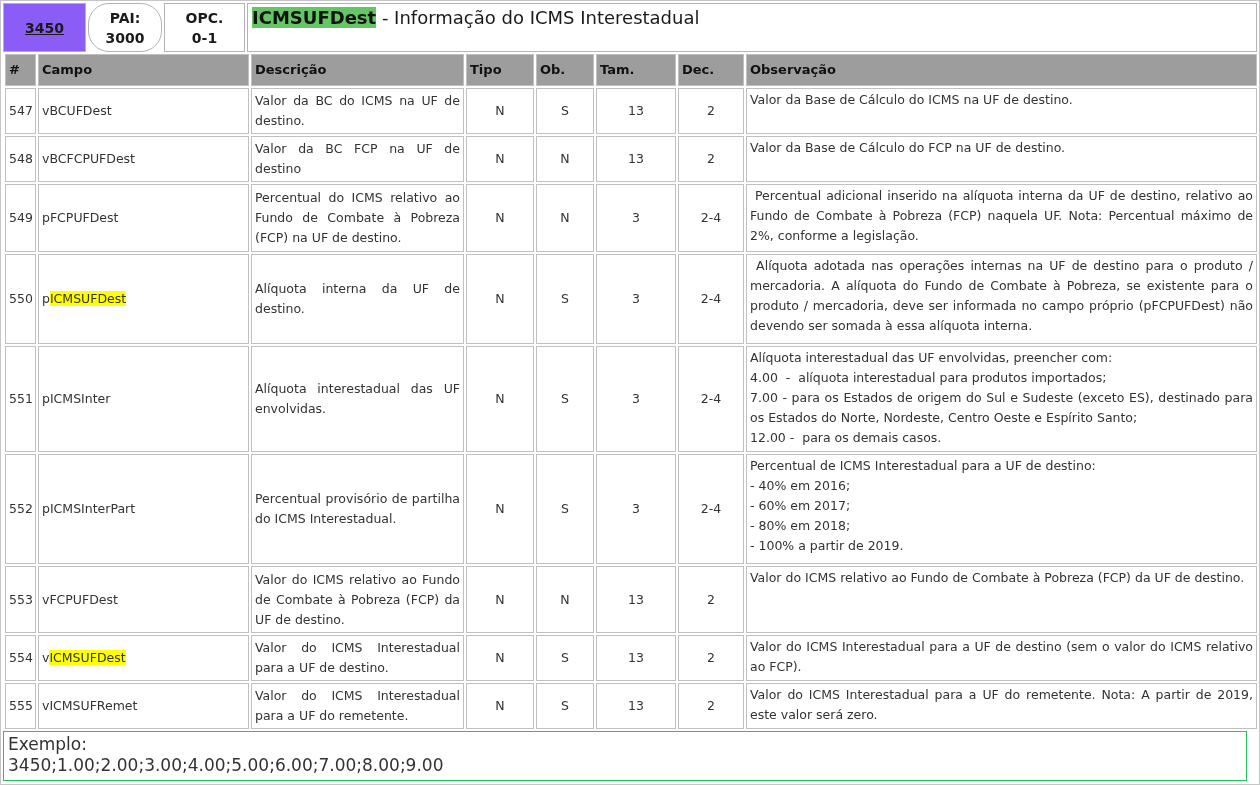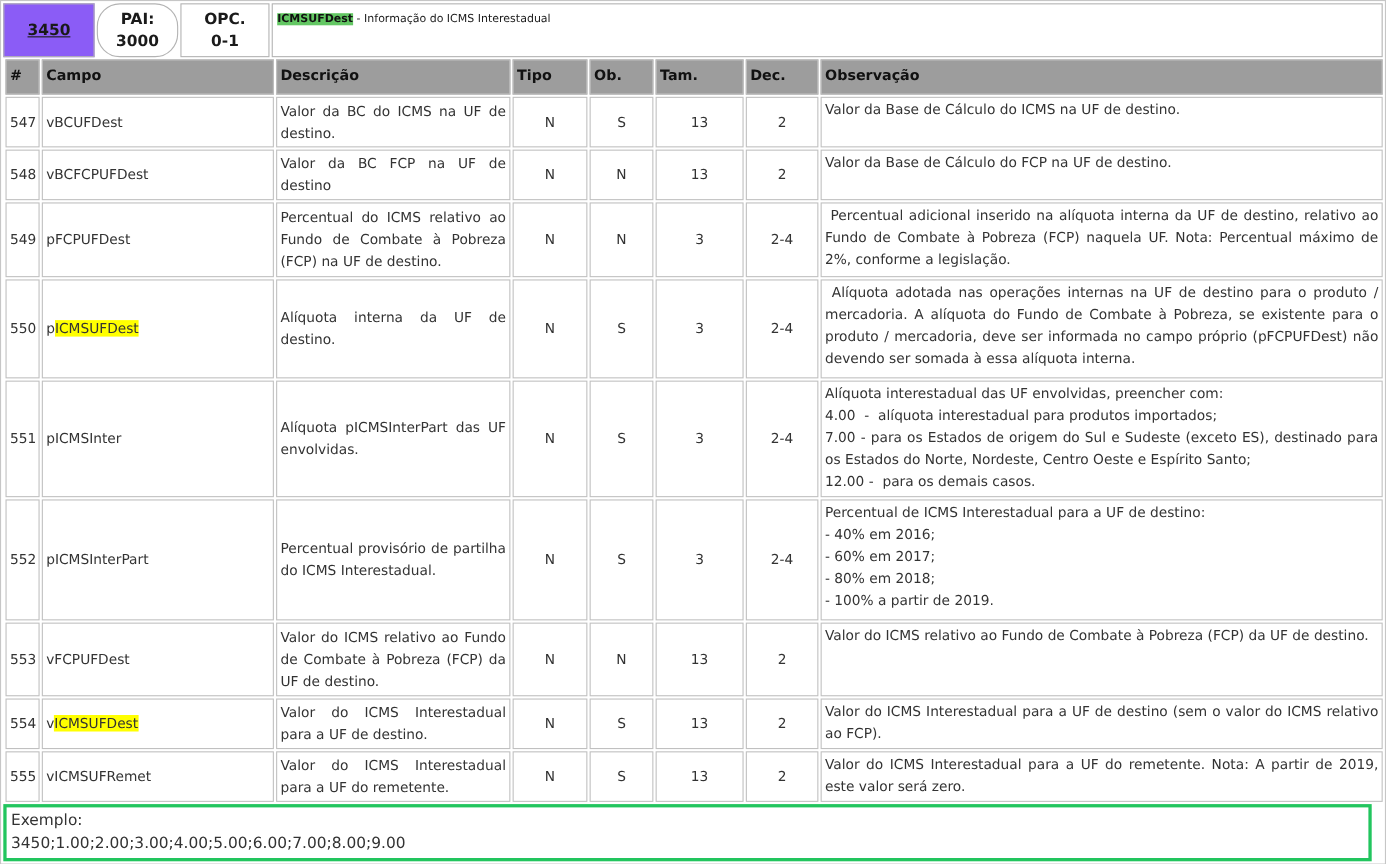--- a/index.html
+++ b/index.html
@@ -46,21 +46,21 @@
     cursor: pointer;
   }
   .box-pai { width: 74px; border-radius: 21px; }
   .box-opc { width: 81px; }
   .box-title {
     flex: 1;
     align-items: flex-start;
     justify-content: flex-start;
     font-weight: normal;
     padding: 4px 4px;
-    font-size: 10px;
+    font-size: 18px;
   }
   .tag-green {
     background: #63c763;
     font-weight: bold;
     color: #111;
   }
 
   
   table.spec {
     width: 1256px;
@@ -110,23 +110,23 @@
   tbody tr:nth-child(4) { height: 90px; }
   tbody tr:nth-child(5) { height: 106px; }
   tbody tr:nth-child(6) { height: 110px; }
   tbody tr:nth-child(7) { height: 67px; }
   tbody tr:nth-child(8) { height: 46px; }
   tbody tr:nth-child(9) { height: 46px; }
 
   
   .example-box {
     margin: 0 12px 2px 2px;
-    border: 3px solid #22c55e;
+    border: 1px solid #22c55e;
     padding: 2px 4px;
-    font-size: 14px;
+    font-size: 17px;
     line-height: 21px;
     min-height: 50px;
   }
 </style>
 </head>
 <body>
 
 <div class="page">
 
   <div class="topbar">
@@ -208,21 +208,21 @@
       <td class="c-desc">Alíquota interna da UF de destino.</td>
       <td class="c-center">N</td>
       <td class="c-center">S</td>
       <td class="c-center">3</td>
       <td class="c-center">2-4</td>
       <td class="c-obs"> Alíquota adotada nas operações internas na UF de destino para o produto / mercadoria. A alíquota do Fundo de Combate à Pobreza, se existente para o produto / mercadoria, deve ser informada no campo próprio (pFCPUFDest) não devendo ser somada à essa alíquota interna.</td>
     </tr>
         <tr>
       <td class="c-num">551</td>
       <td class="c-campo"><span>pICMSInter</span></td>
-      <td class="c-desc">Alíquota pICMSInterPart das UF envolvidas.</td>
+      <td class="c-desc">Alíquota interestadual das UF envolvidas.</td>
       <td class="c-center">N</td>
       <td class="c-center">S</td>
       <td class="c-center">3</td>
       <td class="c-center">2-4</td>
       <td class="c-obs">Alíquota interestadual das UF envolvidas, preencher com:
 4.00  -  alíquota interestadual para produtos importados;
 7.00 - para os Estados de origem do Sul e Sudeste (exceto ES), destinado para os Estados do Norte, Nordeste, Centro Oeste e Espírito Santo;
 12.00 -  para os demais casos.</td>
     </tr>
         <tr>

